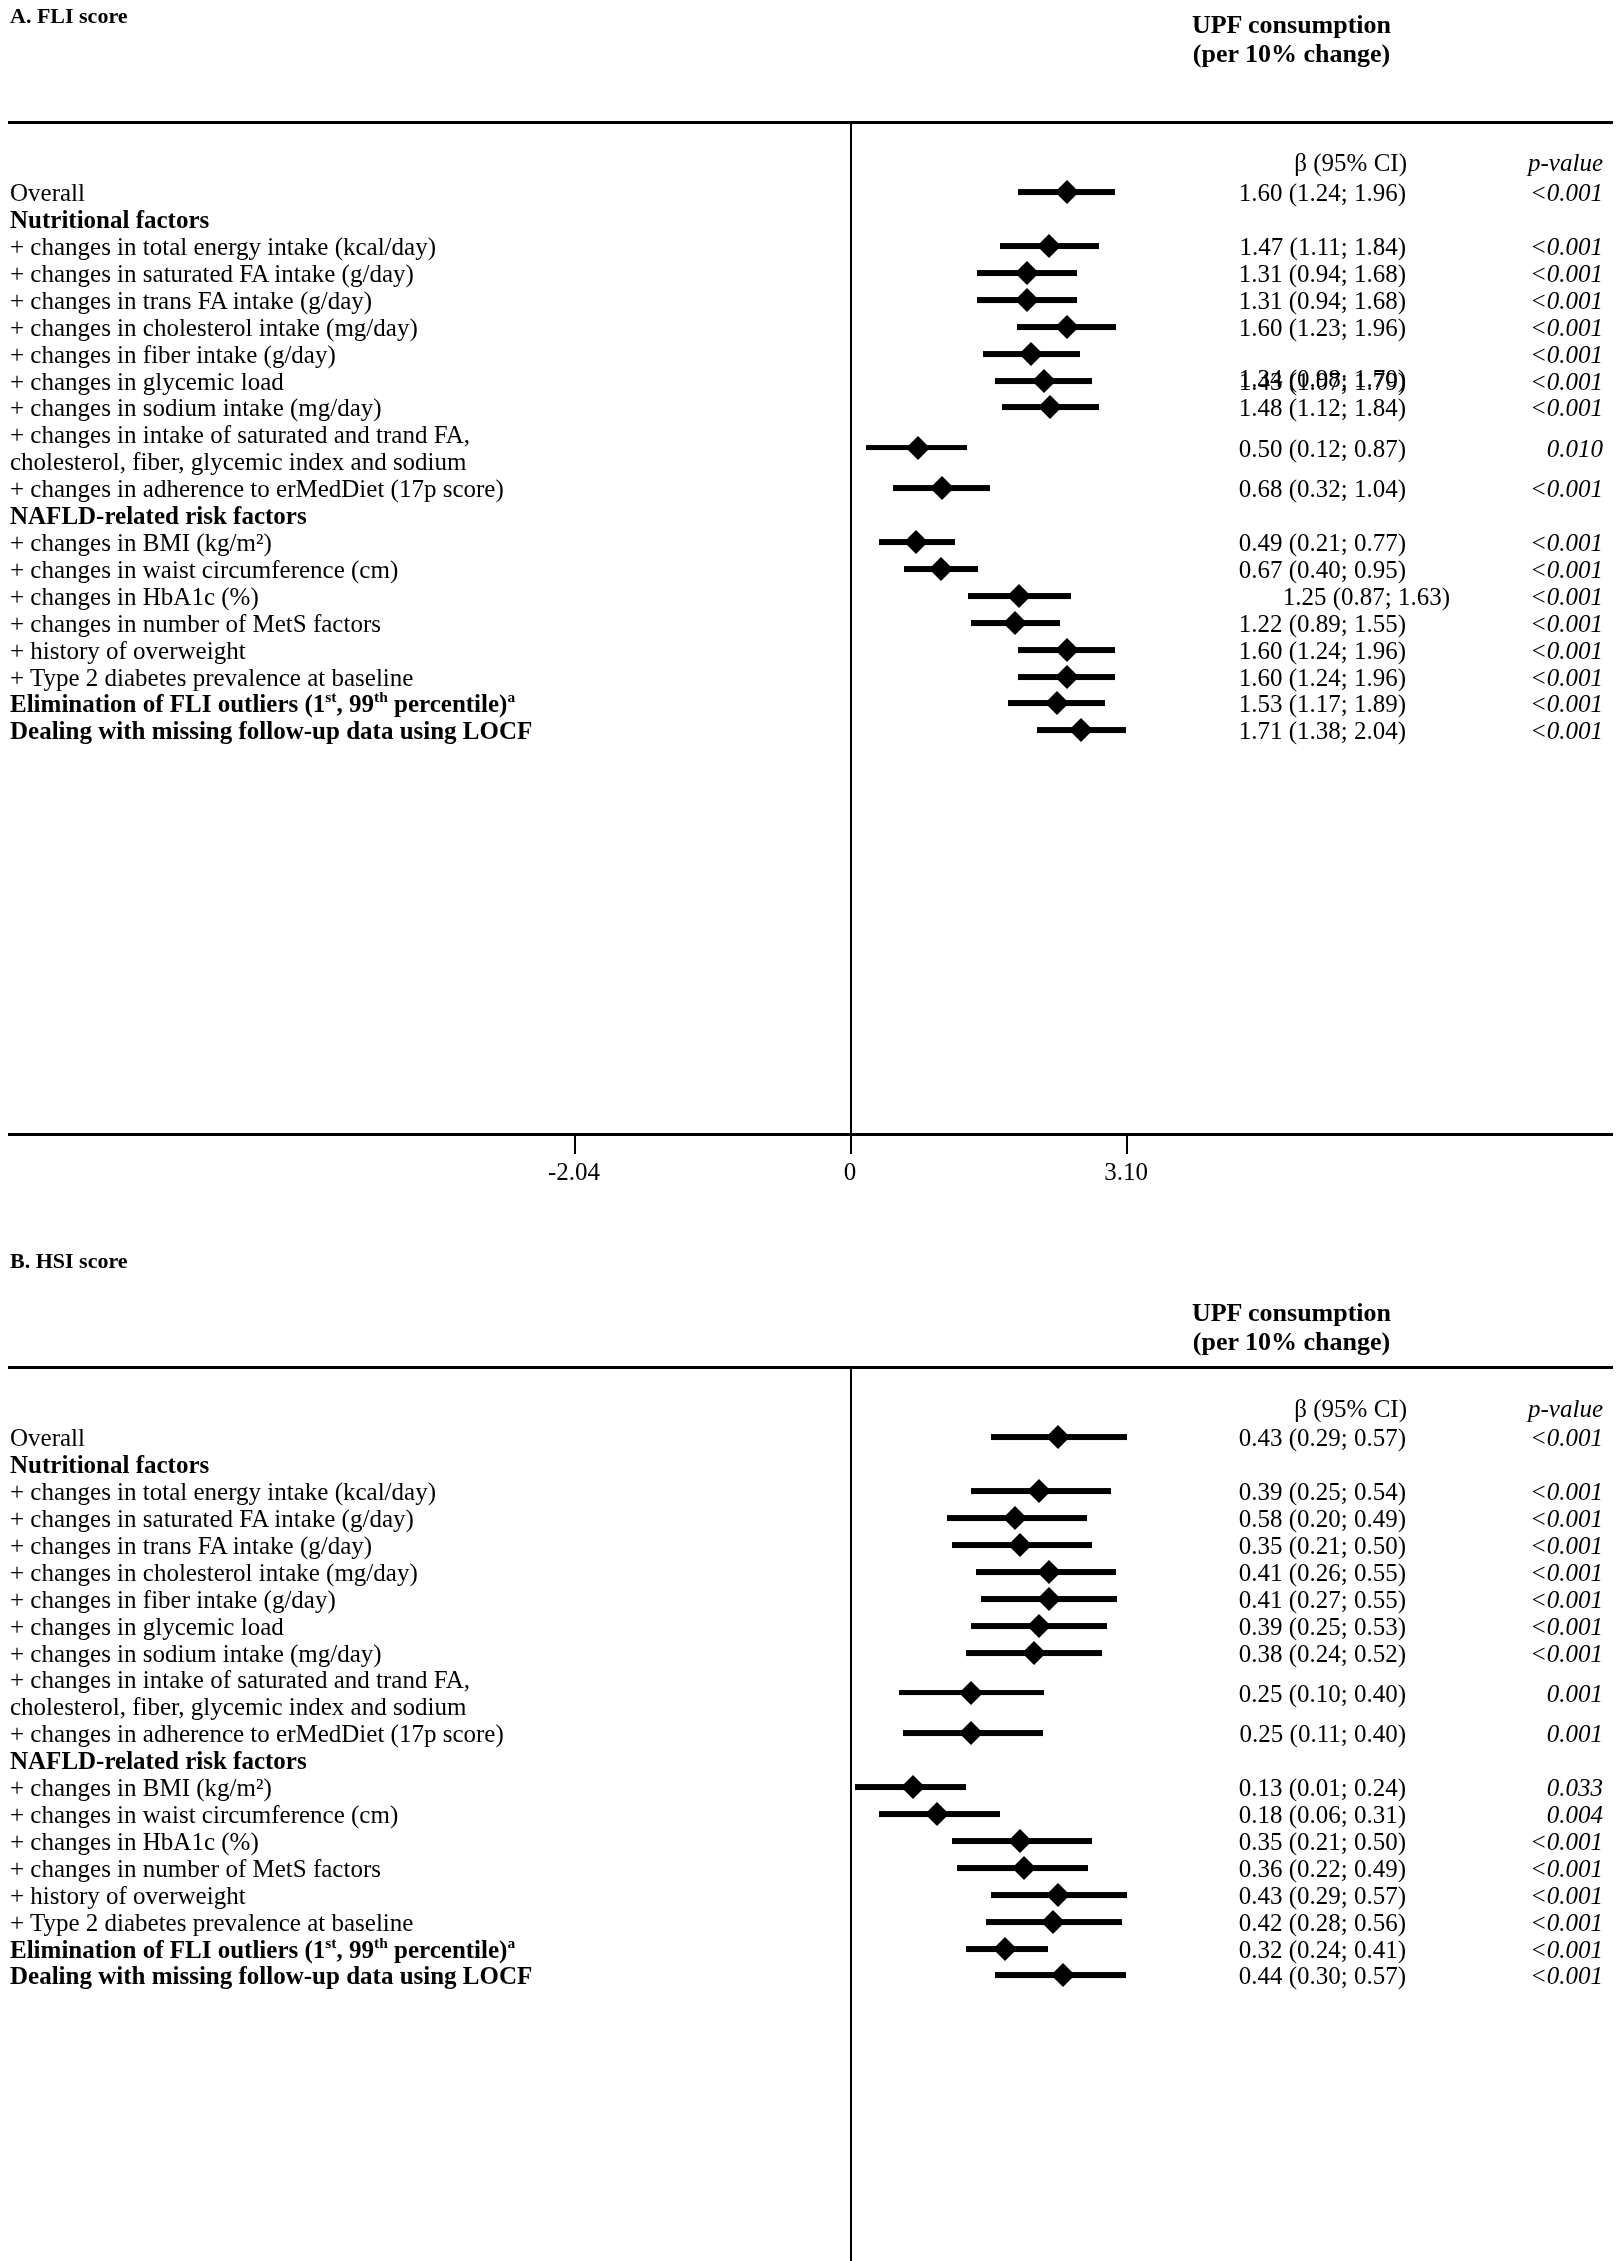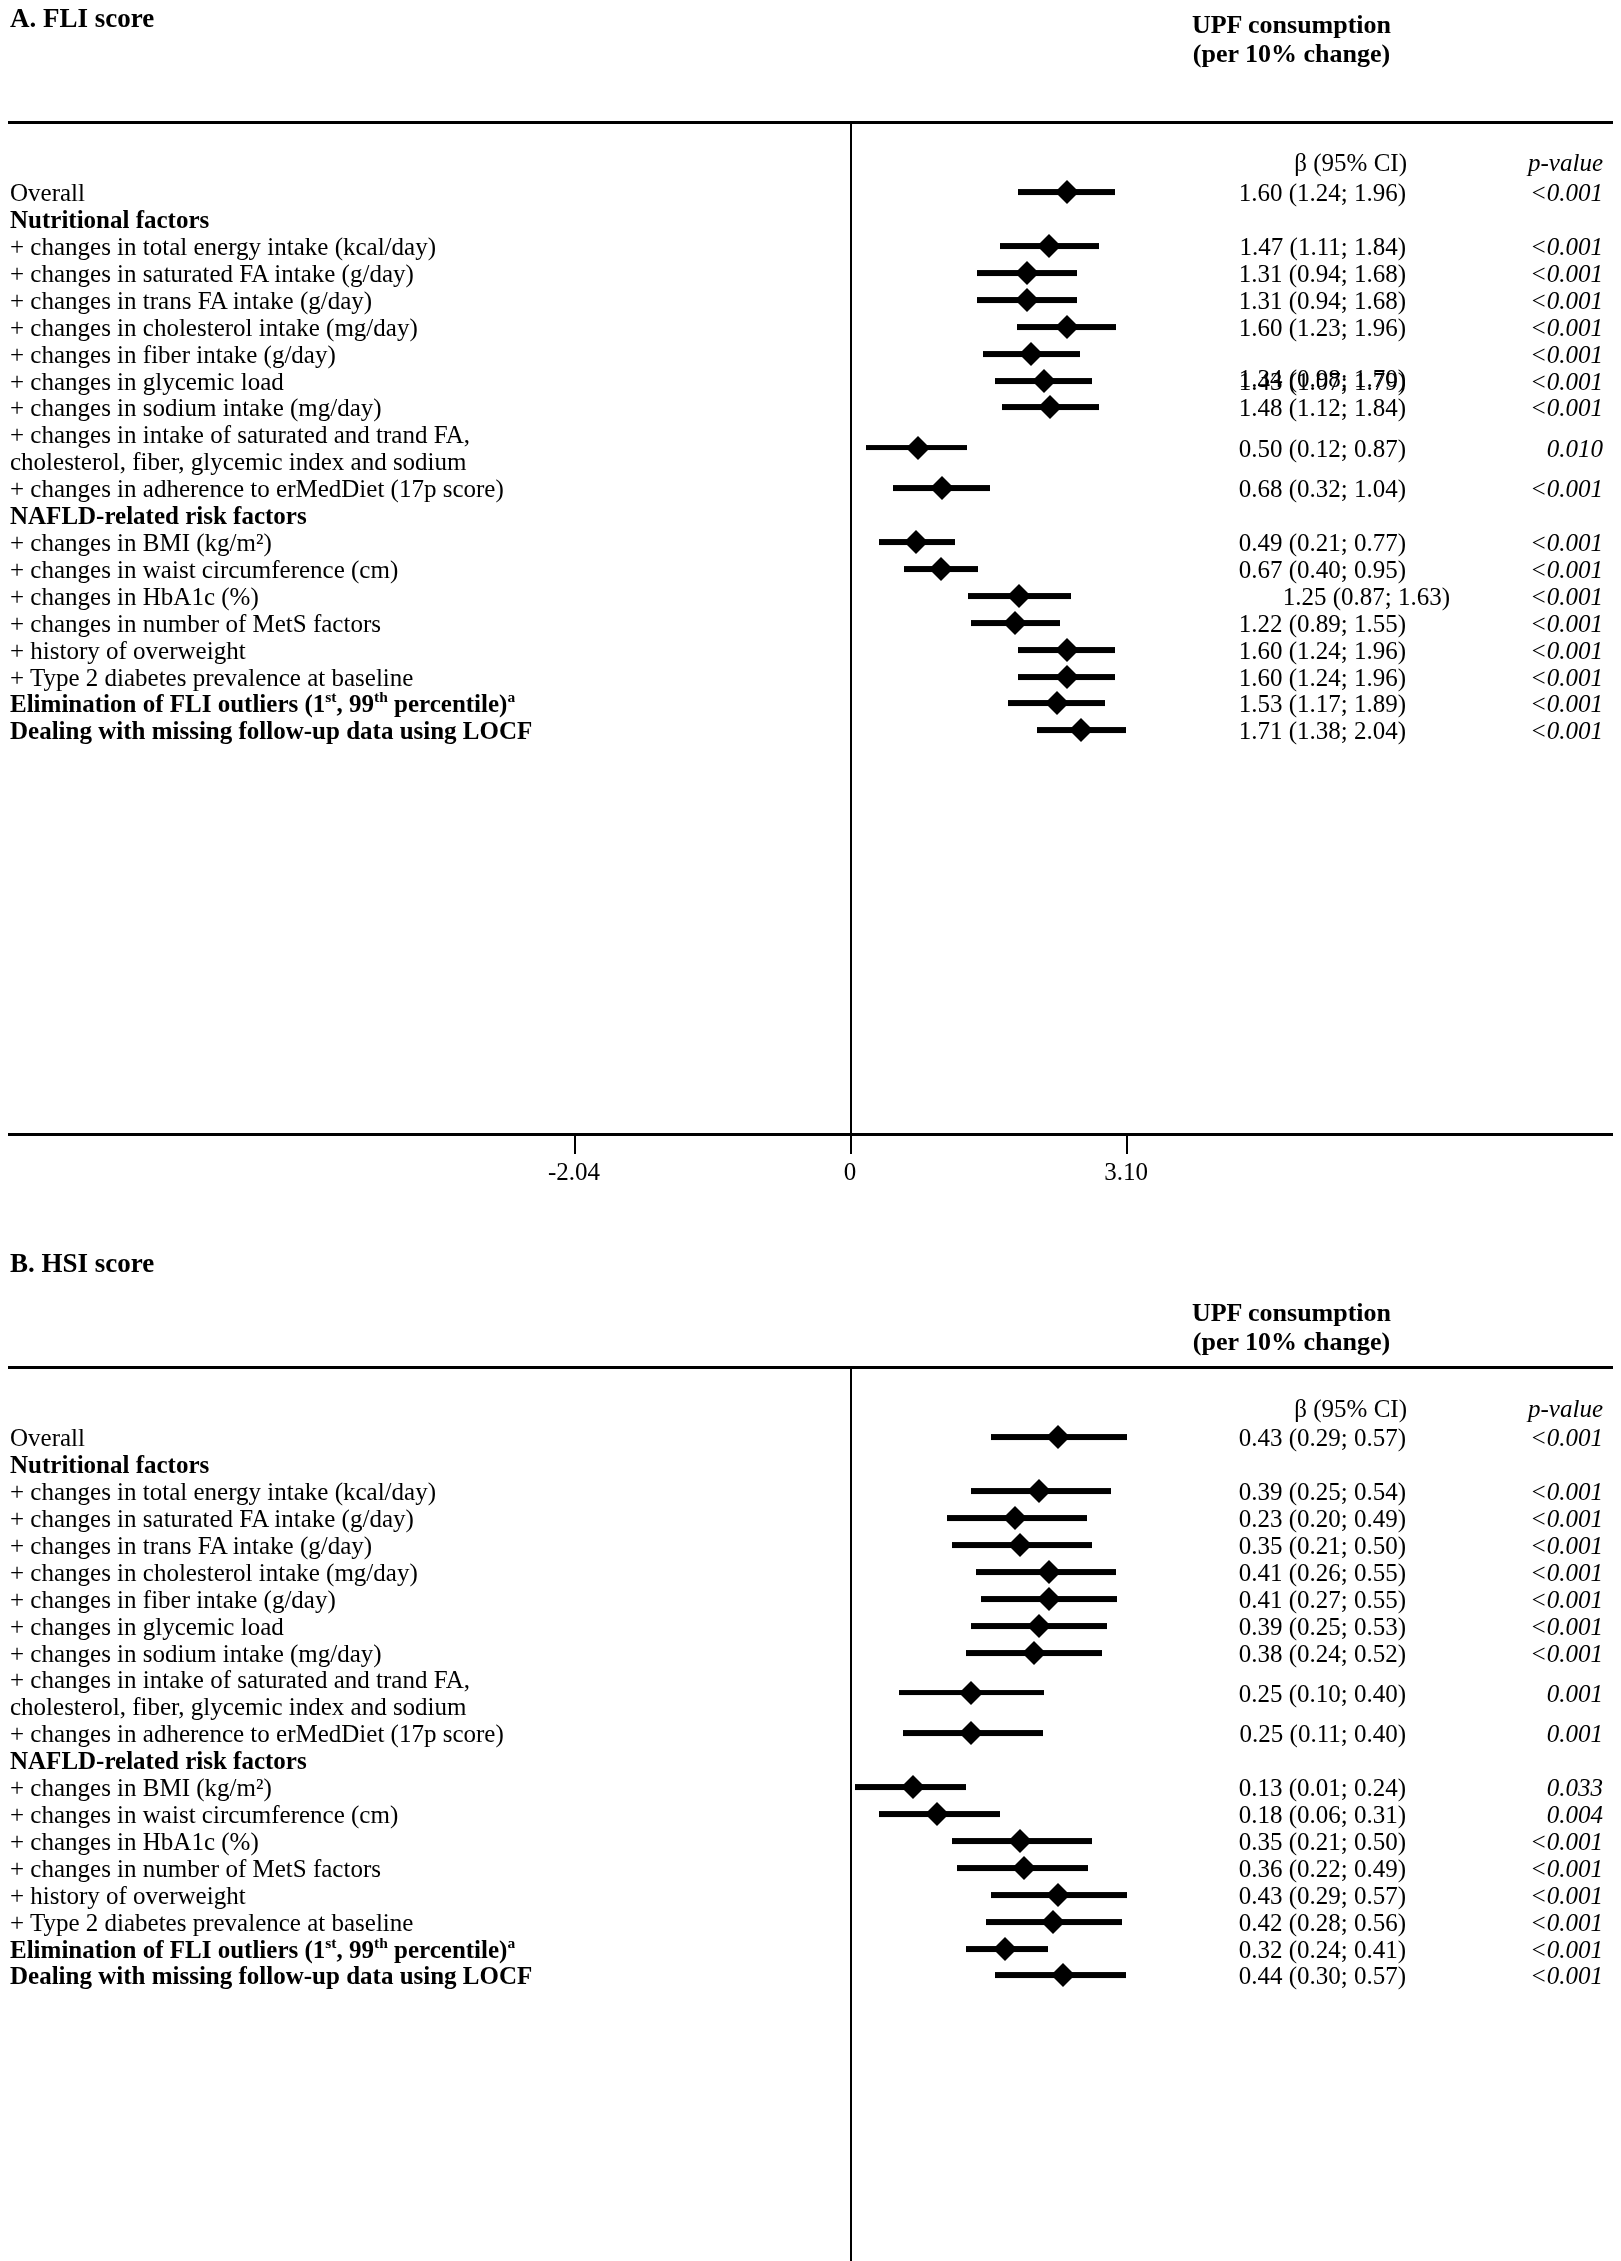--- a/index.html
+++ b/index.html
@@ -16,21 +16,21 @@
     overflow: hidden;
   }
 
   .panel {
     position: relative;
     width: 1621px;
   }
 
   
   .panel-title {
-    font-size: 27px;
+    font-size: 22px;
     font-weight: bold;
     line-height: 1;
     padding-left: 10px;
   }
 
   
   .col-header {
     position: absolute;
     text-align: center;
     font-size: 26px;
@@ -323,21 +323,21 @@
         <div class="row-label">+ changes in total energy intake (kcal/day)</div>
         <div class="ci-bar" style="left:971px;width:140px;top:0px;"></div>
         <div class="point" style="left:1039px;top:0px;"></div>
         <div class="row-ci" style="left:1171px;width:235px;top:0px;">0.39 (0.25; 0.54)</div>
         <div class="row-p" style="left:1422px;width:181px;top:0px;">&lt;0.001</div>
       </div>
       <div class="row" style="top:1518px;">
         <div class="row-label">+ changes in saturated FA intake (g/day)</div>
         <div class="ci-bar" style="left:947px;width:140px;top:0px;"></div>
         <div class="point" style="left:1015px;top:0px;"></div>
-        <div class="row-ci" style="left:1171px;width:235px;top:0px;">0.23 (0.20; 0.49)</div>
+        <div class="row-ci" style="left:1171px;width:235px;top:0px;">0.58 (0.20; 0.49)</div>
         <div class="row-p" style="left:1422px;width:181px;top:0px;">&lt;0.001</div>
       </div>
       <div class="row" style="top:1545px;">
         <div class="row-label">+ changes in trans FA intake (g/day)</div>
         <div class="ci-bar" style="left:952px;width:140px;top:0px;"></div>
         <div class="point" style="left:1020px;top:0px;"></div>
         <div class="row-ci" style="left:1171px;width:235px;top:0px;">0.35 (0.21; 0.50)</div>
         <div class="row-p" style="left:1422px;width:181px;top:0px;">&lt;0.001</div>
       </div>
       <div class="row" style="top:1572px;">

